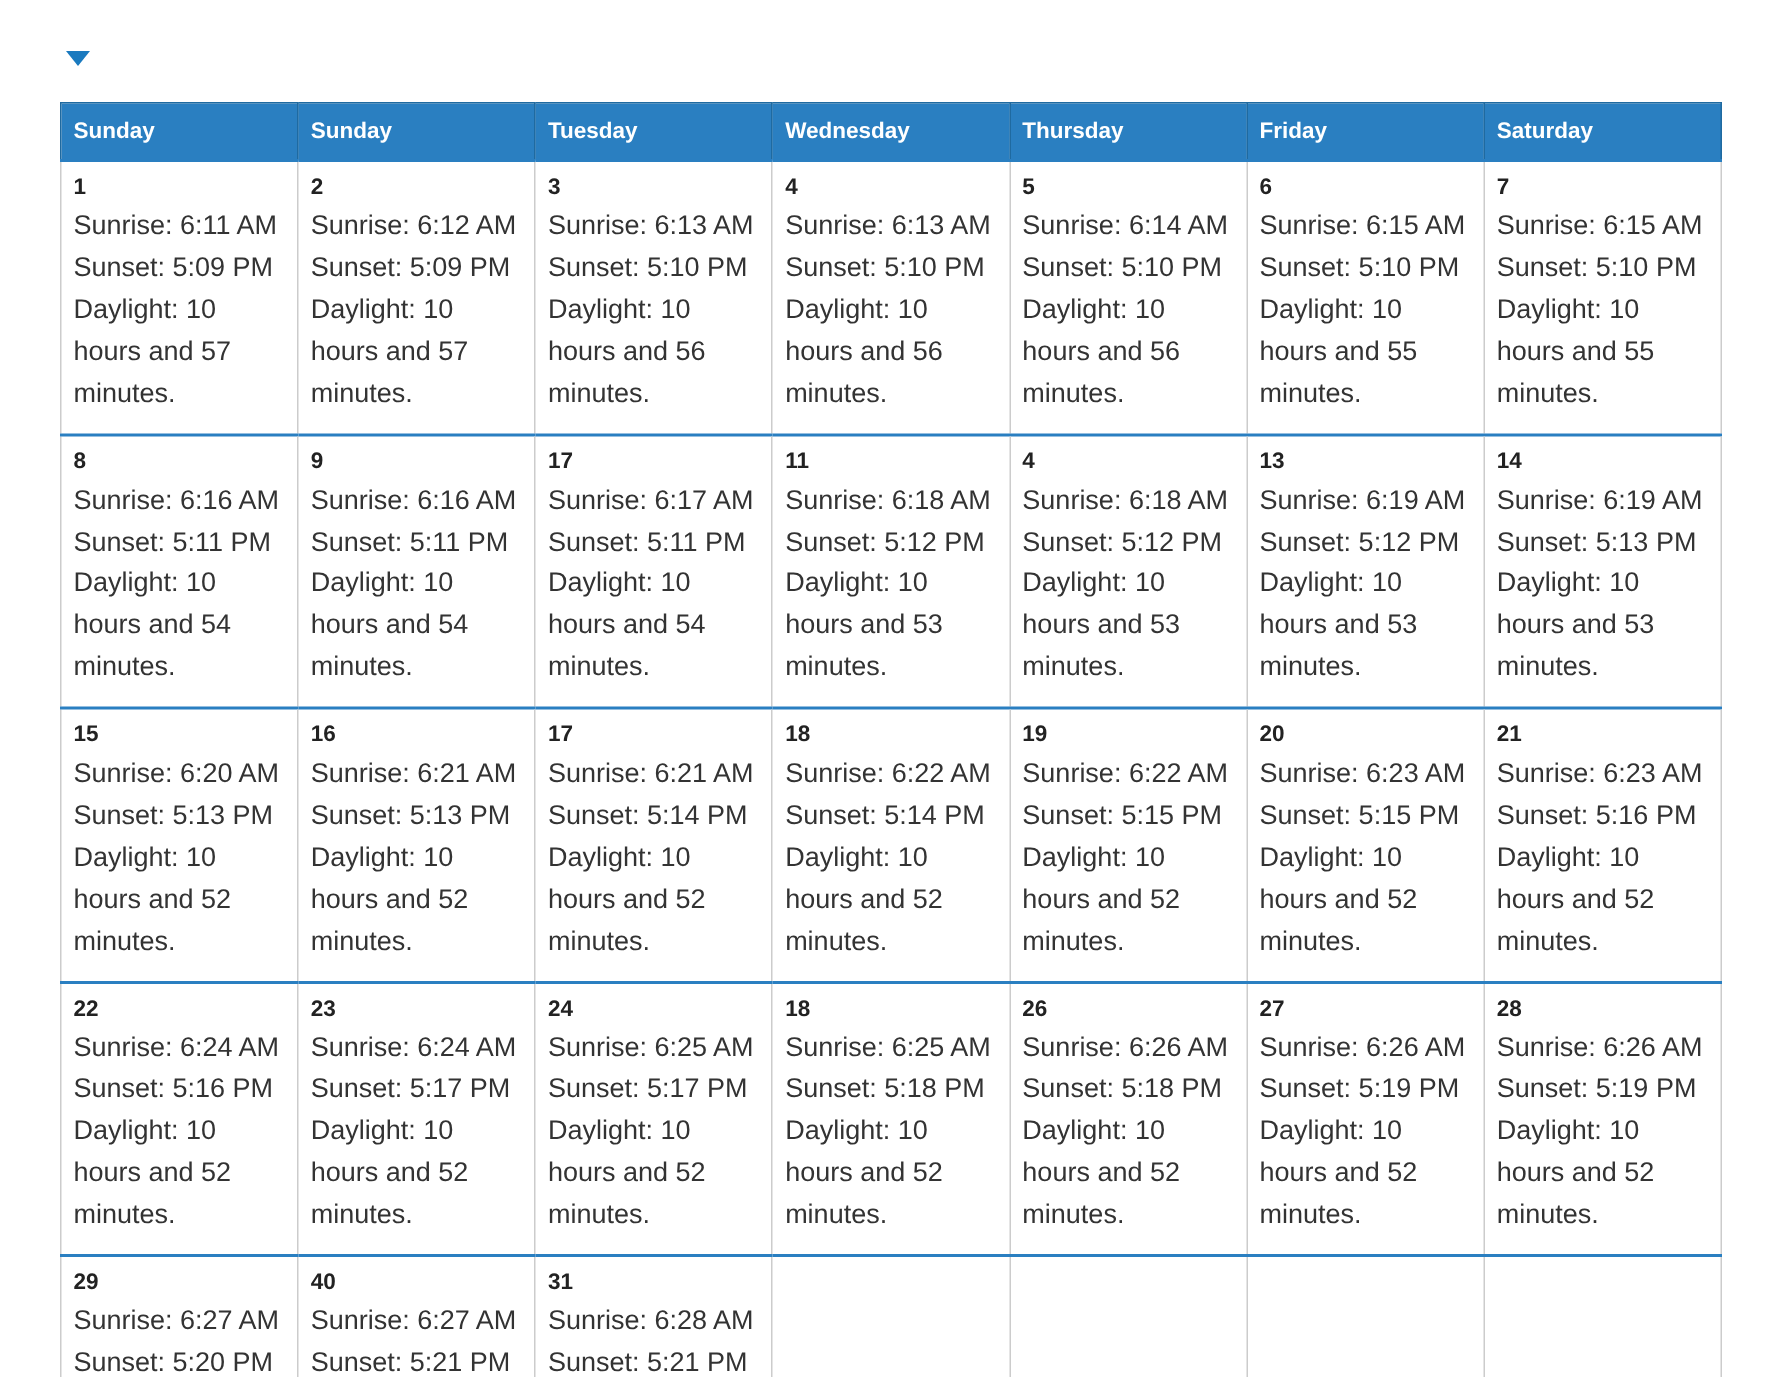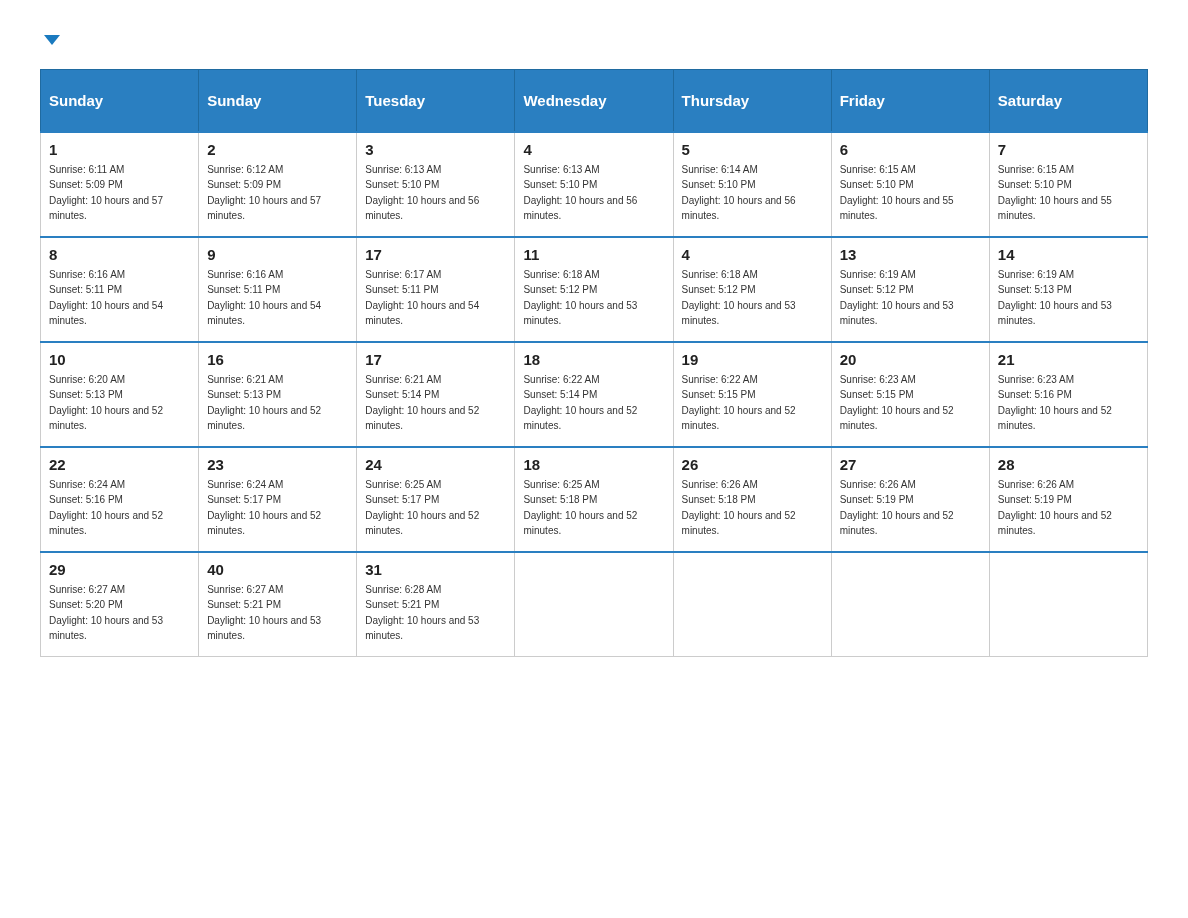--- a/index.html
+++ b/index.html
@@ -49,21 +49,21 @@
       margin-top: 4px;
     }
     .calendar {
       width: 100%;
       border-collapse: collapse;
       border: 1px solid #ccc;
     }
     .calendar th {
       background-color: #2a7fc1;
       color: #fff;
-      padding: 22px 8px;
+      padding: 10px 8px;
       font-size: 15px;
       font-weight: bold;
       text-align: left;
       border: 1px solid #1f6aa0;
     }
     .calendar td {
       vertical-align: top;
       padding: 8px 8px 12px 8px;
       border: 1px solid #ccc;
       width: 14.28%;
@@ -73,21 +73,21 @@
       border-top: 2px solid #2a7fc1;
     }
     .day-num {
       font-size: 15px;
       font-weight: bold;
       color: #222;
       display: block;
       margin-bottom: 4px;
     }
     .day-info {
-      font-size: 10px;
+      font-size: 18px;
       color: #333;
       line-height: 1.55;
     }
     .empty-cell {
       background: #fff;
     }
     
     .logo-line1 {
       display: flex;
       align-items: center;
@@ -191,21 +191,21 @@
           <span class="day-num">13</span>
           <div class="day-info">Sunrise: 6:19 AM<br>Sunset: 5:12 PM<br>Daylight: 10 hours and 53 minutes.</div>
         </td>
         <td>
           <span class="day-num">14</span>
           <div class="day-info">Sunrise: 6:19 AM<br>Sunset: 5:13 PM<br>Daylight: 10 hours and 53 minutes.</div>
         </td>
       </tr>
       <tr>
         <td>
-          <span class="day-num">10</span>
+          <span class="day-num">15</span>
           <div class="day-info">Sunrise: 6:20 AM<br>Sunset: 5:13 PM<br>Daylight: 10 hours and 52 minutes.</div>
         </td>
         <td>
           <span class="day-num">16</span>
           <div class="day-info">Sunrise: 6:21 AM<br>Sunset: 5:13 PM<br>Daylight: 10 hours and 52 minutes.</div>
         </td>
         <td>
           <span class="day-num">17</span>
           <div class="day-info">Sunrise: 6:21 AM<br>Sunset: 5:14 PM<br>Daylight: 10 hours and 52 minutes.</div>
         </td>

